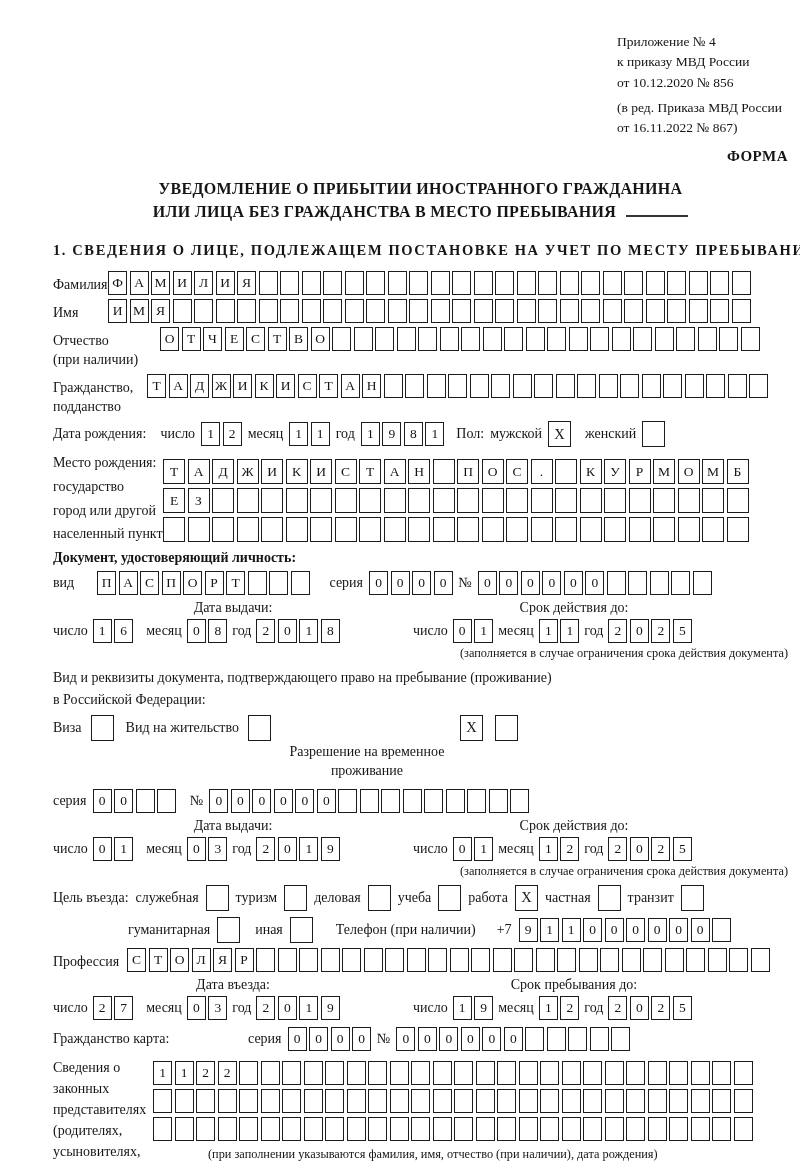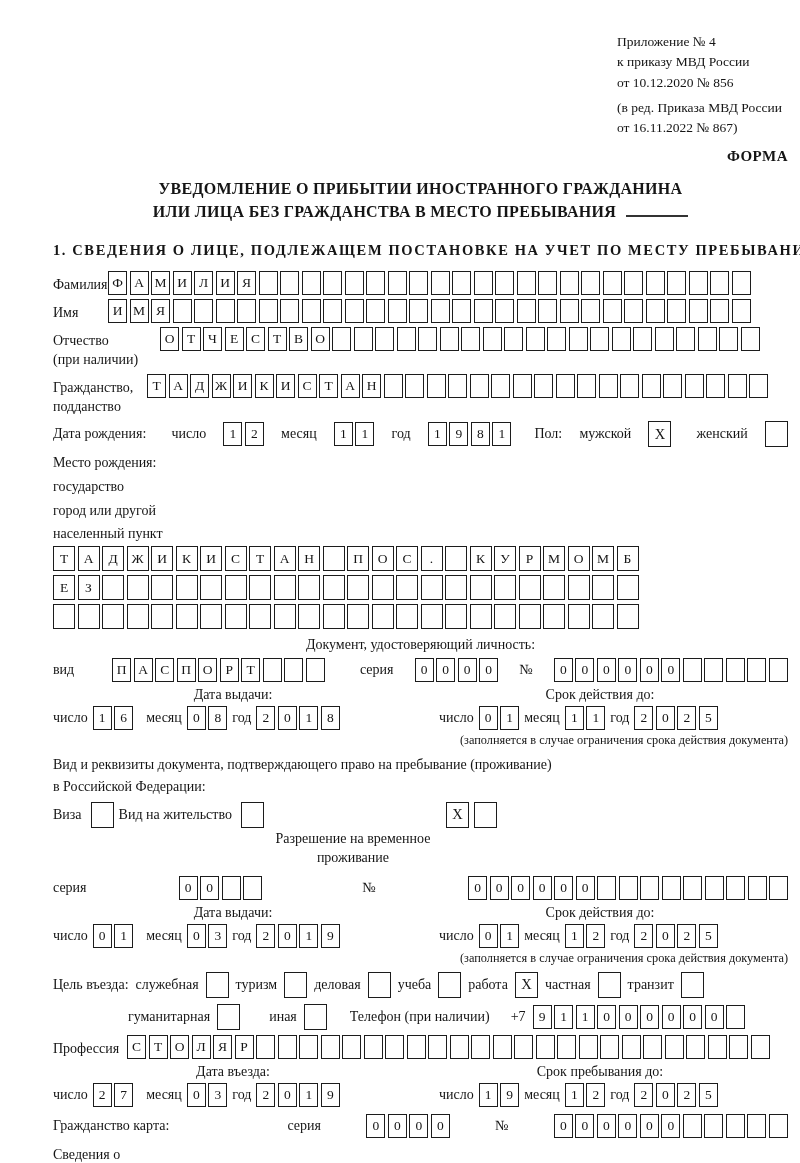--- a/index.html
+++ b/index.html
@@ -21,41 +21,41 @@
   
   .frow { display:flex; align-items:flex-start; margin-bottom:4px; }
   .flabel { flex:0 0 auto; padding-top:4px; line-height:1.4; }
   .cellrow { display:flex; gap:2.5px; flex-wrap:nowrap; }
   .cell { flex:0 0 auto; width:19px; height:24px; border:1.8px solid #1c1c1c;
     display:flex; align-items:center; justify-content:center; font-size:13.5px; background:#fff; }
   .cellrow.wide .cell { width:22px; height:25px; }
   .checkbox { flex:0 0 auto; display:inline-flex; width:23px; height:26px; border:1.8px solid #1c1c1c;
     align-items:center; justify-content:center; font-size:14.5px; vertical-align:middle; }
 
-  .inline-row { display:flex; align-items:center; gap:6px; margin-top:4px;justify-content:space-between; }
+  .inline-row { display:flex; align-items:center; gap:6px; margin-top:4px; }
   .inline-row .lbl { white-space:nowrap; }
 
   
-  .multirow { display:flex; align-items:flex-start; margin-top:4px;flex-direction:column; }
+  .multirow { display:flex; align-items:flex-end; margin-top:4px; }
   .mlabel { flex:0 0 auto; line-height:1.55; }
   .mrows .cellrow { margin-bottom:4px; }
 
-  .center-bold { text-align:center; font-weight:normal; margin:4px 0 5px; }
+  .center-bold { font-weight:bold; margin:4px 0 5px; }
 
   
   .dates { display:flex; margin-top:5px; }
   .dates .col-l { width:360px; }
-  .dates .col-r { width:322px;margin-left:26px; }
+  .dates .col-r { width:322px; }
   .dhead { text-align:center; margin-bottom:3px; }
   .drow { display:flex; align-items:center; gap:5px; }
   .note { font-size:12.3px; text-align:right; margin-top:3px; }
 
   .plain { margin-top:6px; line-height:1.55; }
 
-  .optrow { display:flex; align-items:flex-start; margin-top:4px; gap:5px; }
+  .optrow { display:flex; align-items:flex-start; margin-top:4px; gap:12px; }
   .opt { display:flex; align-items:flex-start; gap:9px; }
   .opt .olabel { line-height:1.4; padding-top:3px; }
   .opt .olabel.c2 { width:168px; text-align:center;margin-top:24px; }
   .opt .olabel.c3 { width:152px; text-align:center; }
 
   .purpose-row { display:flex; align-items:center; gap:7px; margin-top:6px; white-space:nowrap; }
   .indent { margin-left:75px; }
 
   .repr-note { font-size:12.3px; margin-top:6px; margin-left:55px; }
 </style>
@@ -542,21 +542,21 @@
     <span class="checkbox">X</span>
     <span>частная</span>
     <span class="checkbox"></span>
     <span>транзит</span>
     <span class="checkbox"></span>
   </div>
 
   <div class="purpose-row indent">
     <span>гуманитарная</span>
     <span class="checkbox"></span>
-    <span style="margin-left:22px">иная</span>
+    <span style="margin-left:8px">иная</span>
     <span class="checkbox"></span>
     <span style="margin-left:16px">Телефон (при наличии)</span>
     <span style="margin-left:14px">+7</span>
     <span class="cellrow">
         <span class="cell">9</span>
         <span class="cell">1</span>
         <span class="cell">1</span>
         <span class="cell">0</span>
         <span class="cell">0</span>
         <span class="cell">0</span>

